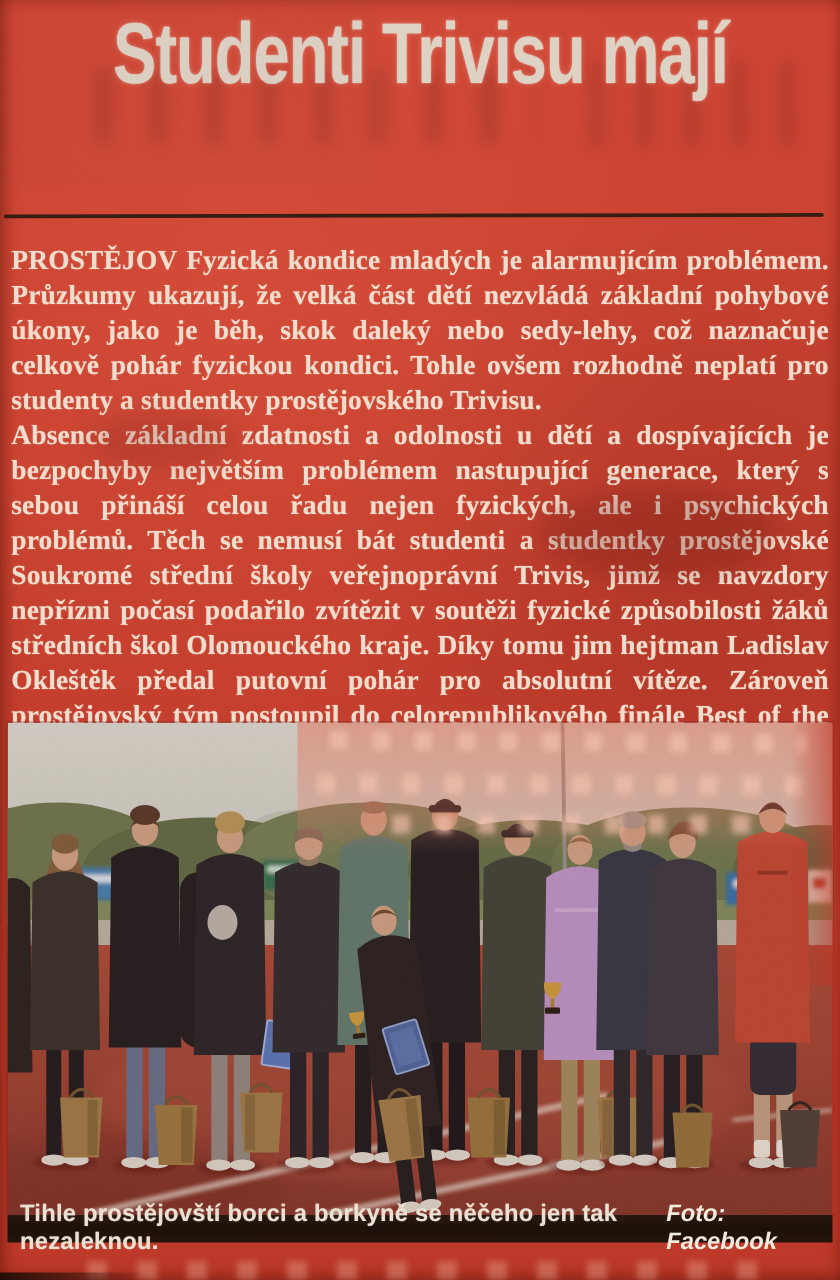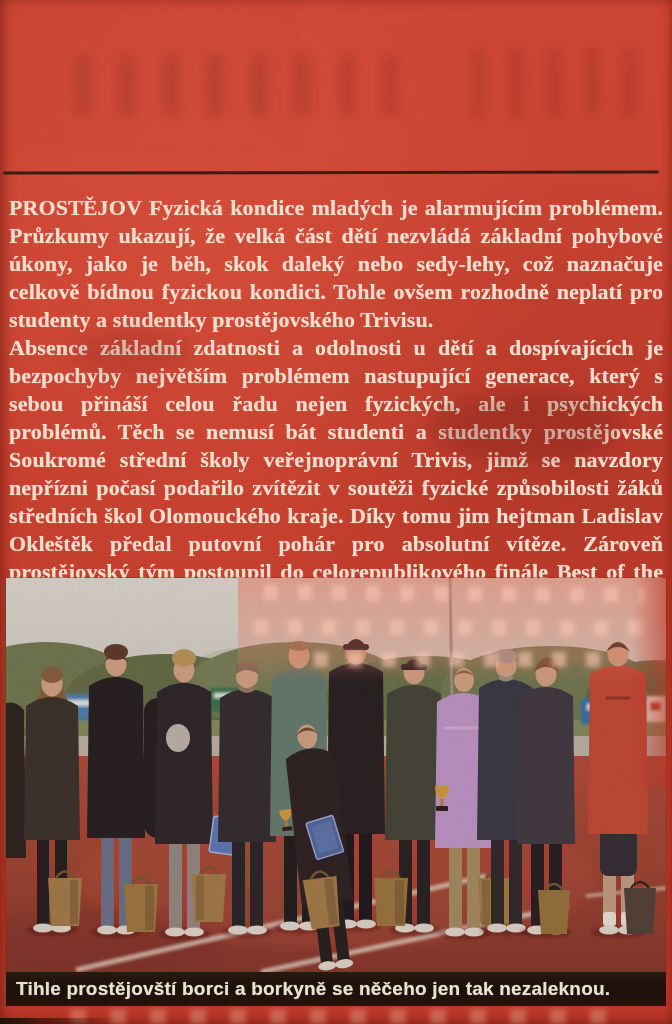--- a/index.html
+++ b/index.html
@@ -51,21 +51,21 @@
     background:linear-gradient(180deg, rgba(226,120,96,.55), rgba(226,120,96,.28) 75%, rgba(226,120,96,0));pointer-events:none;}
   .ghost-row{position:absolute;height:15px;filter:blur(2.5px);opacity:.85;pointer-events:none;
     background:repeating-linear-gradient(90deg, rgba(246,196,176,0) 0 8px, rgba(246,196,176,.75) 8px 22px, rgba(246,196,176,0) 22px 34px);}
   .ghost-row.r1{top:8px;left:250px;width:390px;transform:rotate(.4deg);}
   .ghost-row.r2{top:42px;left:240px;width:400px;transform:rotate(.2deg);}
   .ghost-row.r3{top:74px;left:300px;width:300px;}
   .photo-right-bleed{position:absolute;top:0;right:0;width:34px;height:210px;pointer-events:none;
     background:linear-gradient(270deg, rgba(190,55,38,.6), rgba(190,55,38,0));}
   
   .caption-bar{
-    position:absolute;top:972px;left:6px;width:660px;height:34px;
+    position:absolute;top:972px;left:6px;width:660px;height:22px;
     background:linear-gradient(180deg,#291910 0%, #1c100a 50%, #241509 100%);
     display:flex;align-items:center;justify-content:flex-start;
     padding:0 10px;box-sizing:border-box;
   }
   .caption-text{font-weight:bold;font-size:19px;color:#e9e2d3;letter-spacing:.2px;text-shadow:0 0 1px rgba(255,250,235,.5);}
   .caption-credit{font-weight:bold;font-style:italic;font-size:19px;color:#f0ebdd;}
   
   .bottom-strip{position:absolute;top:1006px;left:0;width:672px;height:18px;}
   .bottom-strip .ghost-row{top:3px;left:60px;width:560px;opacity:.55;
     background:repeating-linear-gradient(90deg, rgba(240,175,150,0) 0 10px, rgba(240,175,150,.7) 10px 26px, rgba(240,175,150,0) 26px 40px);}
@@ -74,25 +74,28 @@
   .grain{position:absolute;inset:0;mix-blend-mode:multiply;opacity:.5;pointer-events:none;}
 </style>
 </head>
 <body>
 
 <div class="page">
 
   <div class="hl-ghost g1"></div>
   <div class="hl-ghost g2"></div>
   <div class="headline">
+    <div class="hl-line">
+        <span>Studenti Trivisu mají</span>
+      </div>
   </div>
   <div class="rule"></div>
 
   <div class="article">
-    <p><span class="lede">PROSTĚJOV</span><span>Fyzická kondice mladých je alarmujícím problémem. Průzkumy ukazují, že velká část dětí nezvládá základní pohybové úkony, jako je běh, skok daleký nebo sedy-lehy, což naznačuje celkově bídnou fyzickou kondici. Tohle ovšem rozhodně neplatí pro studenty a studentky prostějovského Trivisu.</span></p>
+    <p><span class="lede">PROSTĚJOV</span><span>Fyzická kondice mladých je alarmujícím problémem. Průzkumy ukazují, že velká část dětí nezvládá základní pohybové úkony, jako je běh, skok daleký nebo sedy-lehy, což naznačuje celkově pohár fyzickou kondici. Tohle ovšem rozhodně neplatí pro studenty a studentky prostějovského Trivisu.</span></p>
     <p><span>Absence základní zdatnosti a odolnosti u dětí a dospívajících je bezpochyby největším problémem nastupující generace, který s sebou přináší celou řadu nejen fyzických, ale i psychických problémů. Těch se nemusí bát studenti a studentky prostějovské Soukromé střední školy veřejnoprávní Trivis, jimž se navzdory nepřízni počasí podařilo zvítězit v soutěži fyzické způsobilosti žáků středních škol Olomouckého kraje. Díky tomu jim hejtman Ladislav Okleštěk předal putovní pohár pro absolutní vítěze. Zároveň prostějovský tým postoupil do celorepublikového finále Best of the Best v Kojetíně. (mls)</span></p>
   </div>
   <div class="smudge s1"></div>
   <div class="smudge s2"></div>
 
   <figure class="photo">
     <svg viewBox="0 0 660 394" preserveAspectRatio="none">
       <defs>
         <linearGradient id="skyg" x1="0" y1="0" x2="0" y2="1">
           <stop offset="0" stop-color="#d4d7cf"></stop>
@@ -361,20 +364,21 @@
     </svg>
     <div class="bleed-band"></div>
     <div class="ghost-row r1"></div>
     <div class="ghost-row r2"></div>
     <div class="ghost-row r3"></div>
     <div class="photo-right-bleed"></div>
   </figure>
 
   <div class="caption-bar">
     <span class="caption-text">Tihle prostějovští borci a borkyně se něčeho jen tak nezaleknou.</span>
+    <span class="caption-credit">Foto: Facebook</span>
   </div>
 
   <div class="bottom-strip">
     <div class="ghost-row"></div>
   </div>
   <div class="corner-dark"></div>
 
   <svg class="grain">
     <rect width="100%" height="100%" filter="url(#noiseF)" opacity=".55"></rect>
   </svg>

